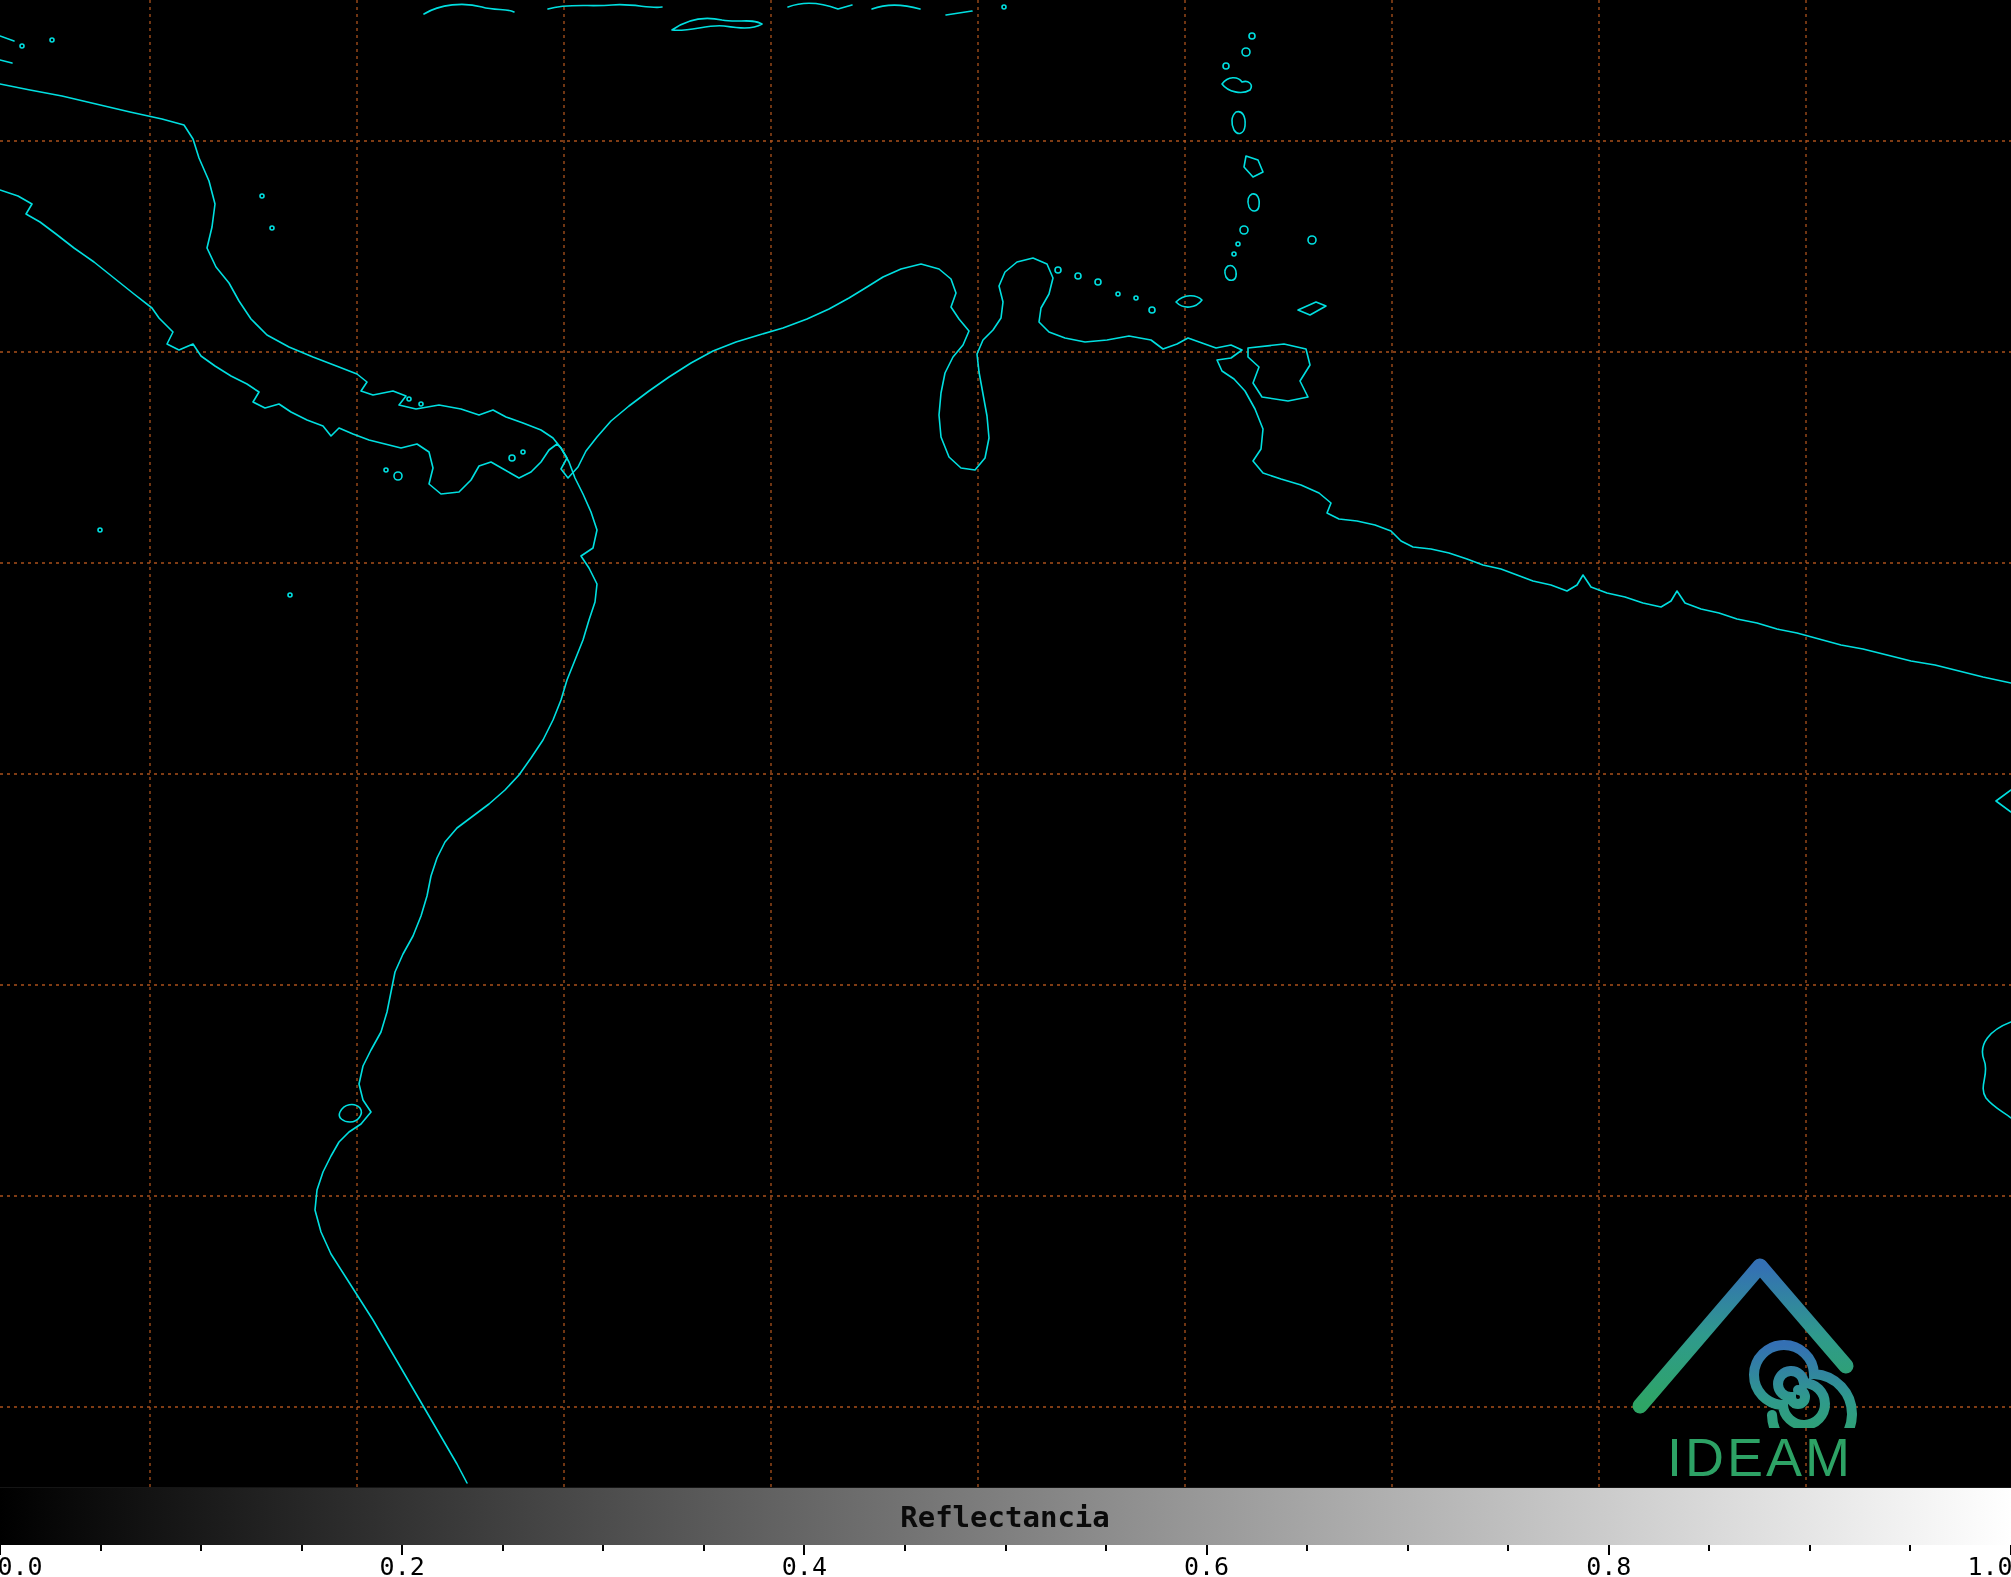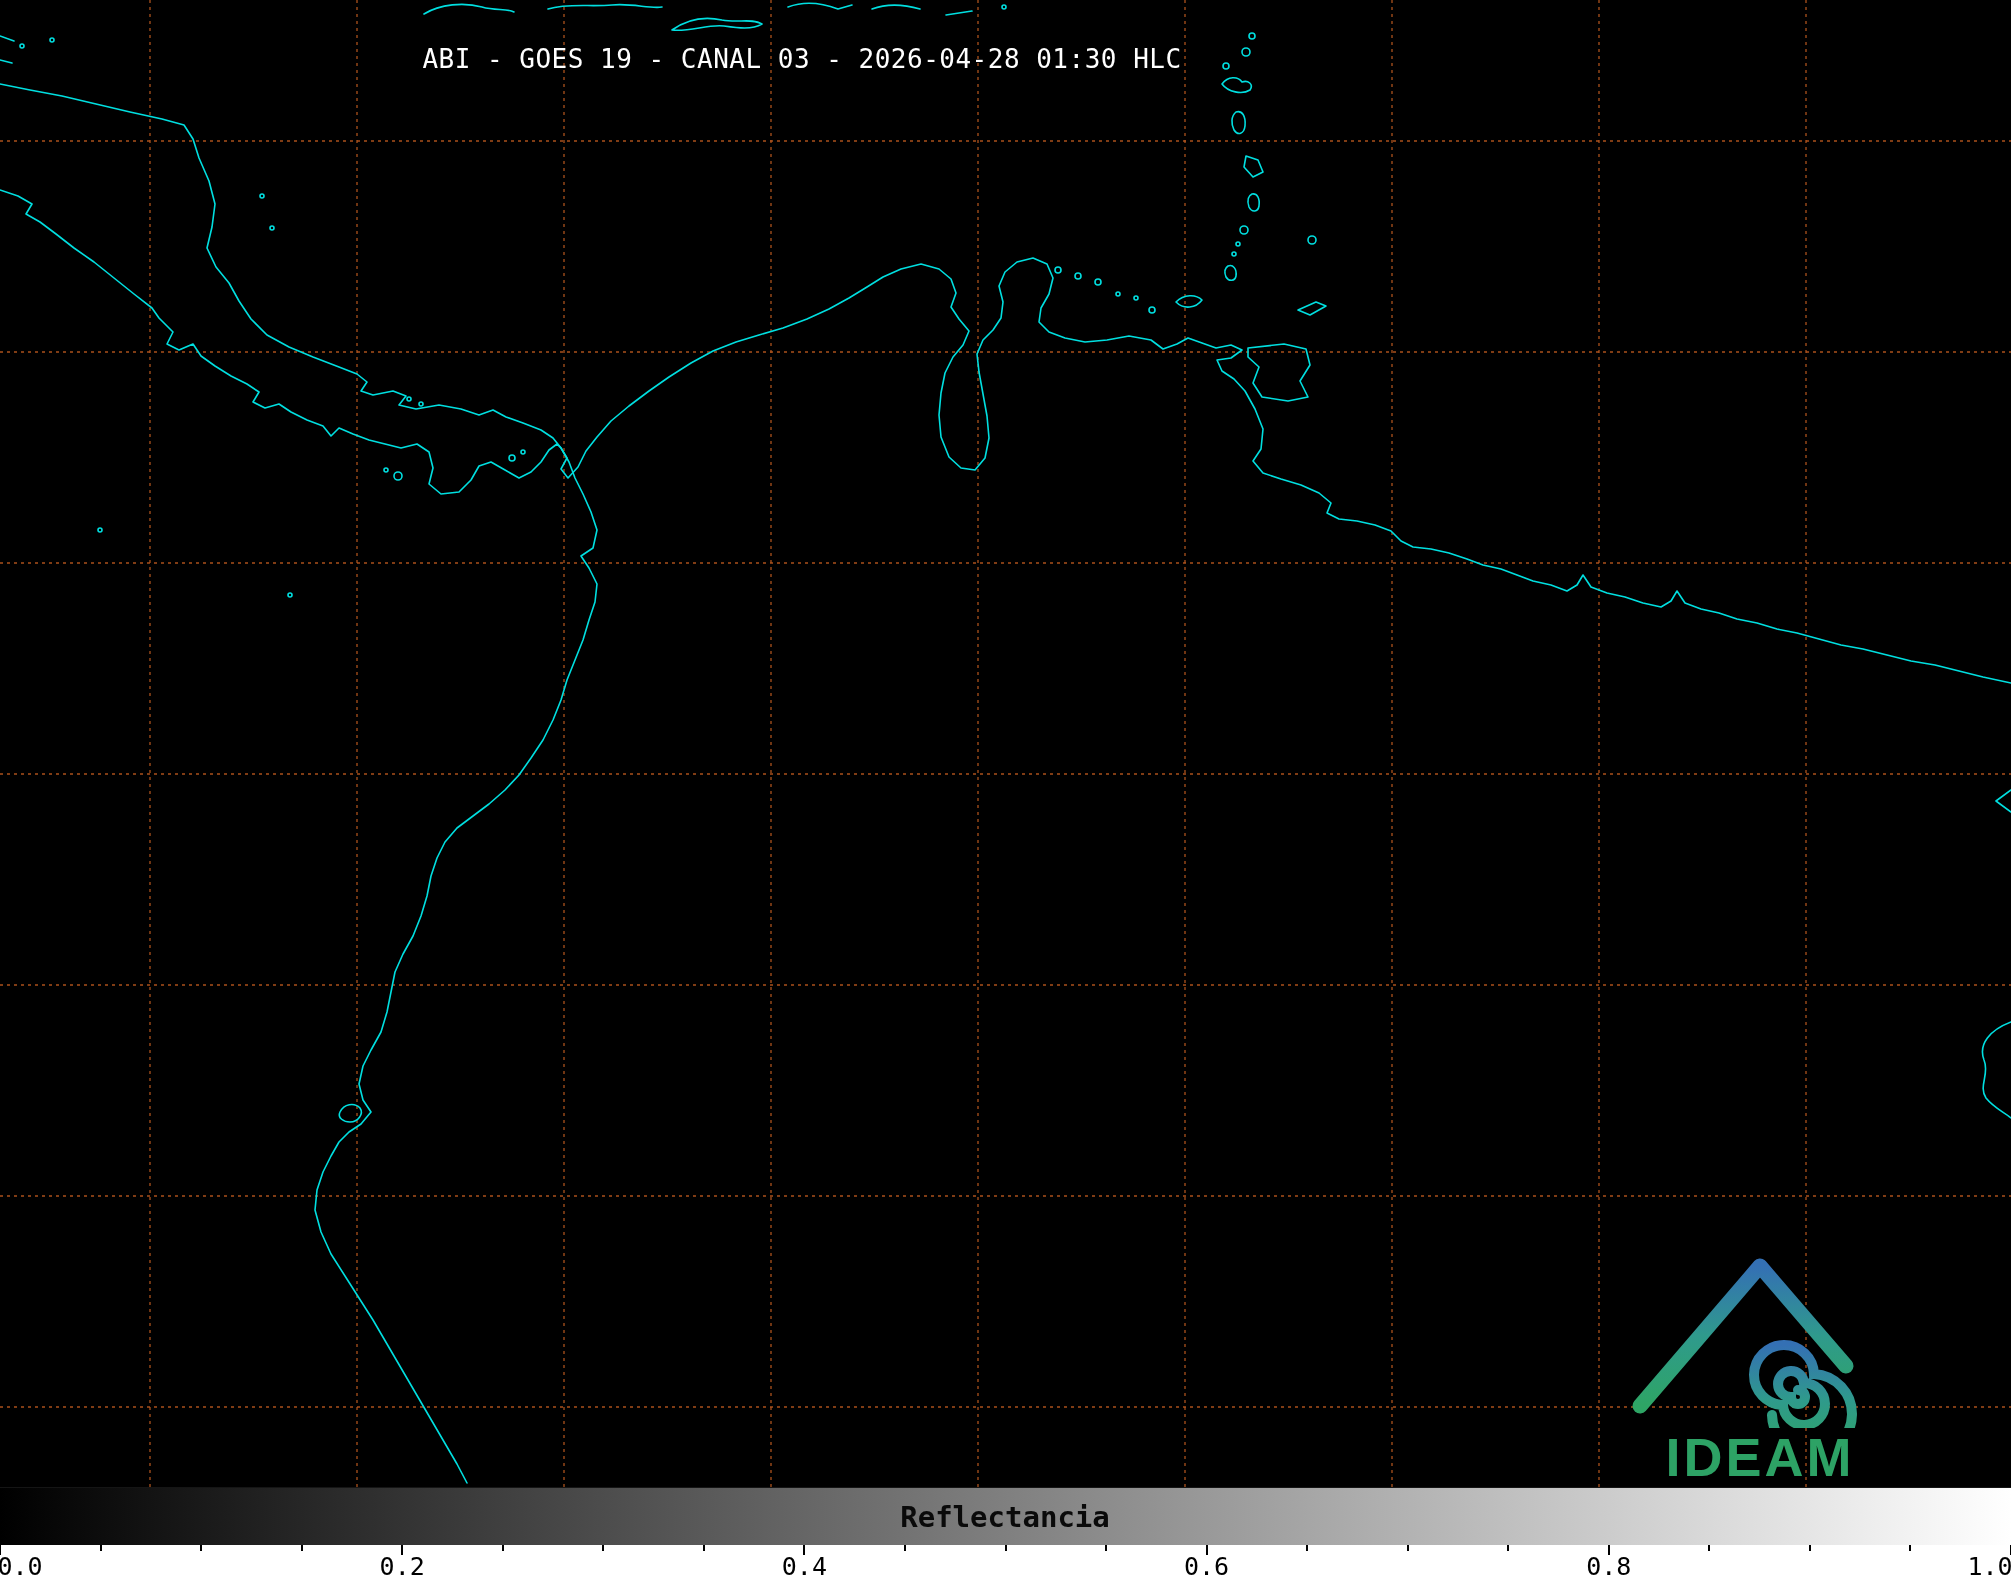--- a/index.html
+++ b/index.html
@@ -12,21 +12,21 @@
   .grid{stroke-width:1.3;stroke-dasharray:3 4;opacity:.95;}
   .coast{fill:none;stroke-width:1.6;stroke-linejoin:round;stroke-linecap:round;}
 
   .image-title{position:absolute;top:44px;left:802px;transform:translateX(-50%);
        color:#ffffff;font-size:26px;letter-spacing:.5px;white-space:nowrap;
        font-family:"DejaVu Sans Mono", monospace;}
 
   
   .logo-wrap{position:absolute;left:1610px;top:1238px;width:300px;height:244px;}
   .logo-text{position:absolute;left:0;top:188px;width:300px;text-align:center;
-       font-family:"Liberation Sans", sans-serif;font-weight:bold;font-size:54px;
+       font-family:"Liberation Sans", sans-serif;font-weight:normal;font-size:54px;
        letter-spacing:3px;}
 
   
   .colorbar{position:absolute;left:0;top:1487px;width:2011px;height:90px;}
   .cbar-gradient{position:absolute;left:0;top:0;width:2011px;height:58px;
        background:linear-gradient(to right,#000000,#ffffff);
        border-top:1px solid #151515;box-sizing:border-box;}
   .cbar-label{position:absolute;left:1005px;top:0;transform:translateX(-50%);
        line-height:58px;font-weight:bold;font-size:29px;color:#0a0a0a;
        font-family:"DejaVu Sans Mono", monospace;white-space:nowrap;}
@@ -99,21 +99,20 @@
       <circle cx="523" cy="452" r="2" class="coast" stroke="#00dfe0" stroke-width="1.5"></circle>
       <circle cx="409" cy="399" r="2" class="coast" stroke="#00dfe0" stroke-width="1.5"></circle>
       <circle cx="421" cy="404" r="2" class="coast" stroke="#00dfe0" stroke-width="1.5"></circle>
       <circle cx="22" cy="46" r="2" class="coast" stroke="#00dfe0" stroke-width="1.5"></circle>
       <circle cx="52" cy="40" r="2" class="coast" stroke="#00dfe0" stroke-width="1.5"></circle>
       <circle cx="1004" cy="7" r="2" class="coast" stroke="#00dfe0" stroke-width="1.5"></circle>
       <circle cx="262" cy="196" r="2" class="coast" stroke="#00dfe0" stroke-width="1.5"></circle>
       <circle cx="272" cy="228" r="2" class="coast" stroke="#00dfe0" stroke-width="1.5"></circle>
     </svg>
 
-  <div class="image-title">ABI - GOES 19 - CANAL 03 - 2026-04-28 01:30 HLC</div>
 
   <div class="logo-wrap">
     <svg width="300" height="190" viewBox="0 0 300 190">
       <defs>
         <linearGradient id="lg-ideam" x1="0" y1="0" x2="0" y2="1">
           <stop offset="0" stop-color="#3470b4"></stop>
           <stop offset="0.5" stop-color="#2f9a8c"></stop>
           <stop offset="1" stop-color="#2ea565"></stop>
         </linearGradient>
       </defs>

